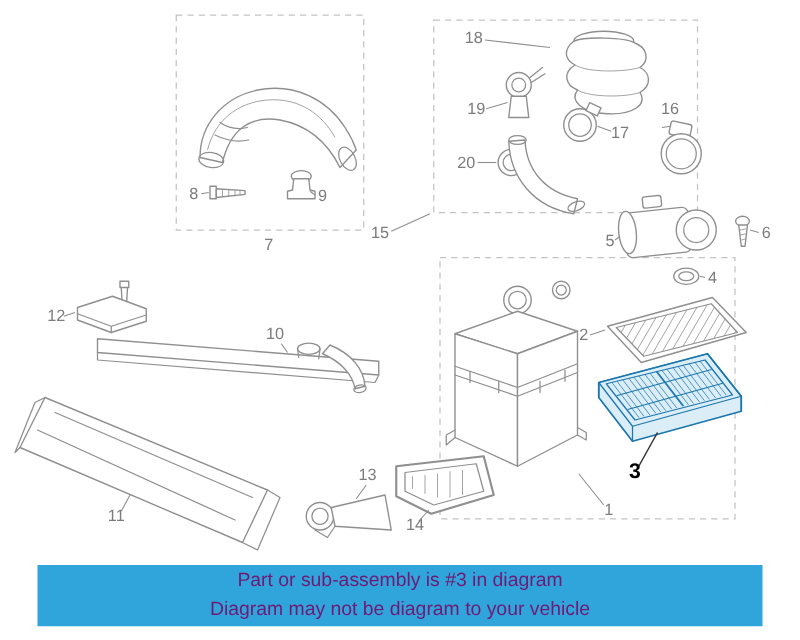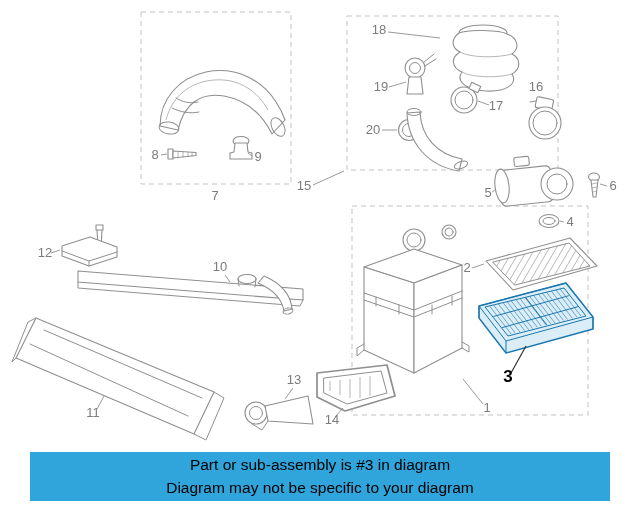--- a/index.html
+++ b/index.html
@@ -13,21 +13,21 @@
   .pline{fill:none;stroke:var(--c-diagram_line,#8f8f8f);stroke-width:1;stroke-linejoin:round;stroke-linecap:round;}
   .pfine{fill:none;stroke:var(--c-diagram_line,#8f8f8f);stroke-width:.65;}
   .lead{fill:none;stroke:var(--c-diagram_line,#8f8f8f);stroke-width:.9;}
   .lead-dark{fill:none;stroke:#333;stroke-width:1.2;}
   text.lbl{font-size:13px;fill:var(--c-label_text,#7c7c7c);text-anchor:middle;}
   text.lbl-hl{font-size:17px;font-weight:bold;fill:var(--c-highlight_label_text,#000);text-anchor:middle;}
   .hl{fill:var(--c-highlight_fill,#dbeef8);stroke:var(--c-highlight_stroke,#1b77ae);stroke-width:1.4;stroke-linejoin:round;}
   .hl-line{fill:none;stroke:var(--c-highlight_stroke,#1b77ae);stroke-width:1;stroke-linejoin:round;}
   .hl-fine{fill:none;stroke:var(--c-highlight_stroke,#1b77ae);stroke-width:.6;}
   .banner{position:absolute;left:30px;right:30px;top:452px;height:49px;
-          background:var(--c-banner,#2fa5dc);color:#000000;font-size:15.5px;line-height:1.45;
+          background:var(--c-banner,#2fa5dc);color:#701a75;font-size:15.5px;line-height:1.45;
           display:flex;flex-direction:column;align-items:center;justify-content:center;text-align:center;}
 </style>
 </head>
 <body>
 
 <div class="stage">
   <svg width="640" height="512" viewBox="0 0 640 512">
     <defs>
       <clipPath id="clip-p2">
           <path d="M493,262 L569,243 L590,266 L515,285 Z"></path>
@@ -221,15 +221,15 @@
     <text class="lbl" x="304" y="190">15</text>
     <text class="lbl" x="536" y="91">16</text>
     <text class="lbl" x="496" y="110">17</text>
     <text class="lbl" x="379" y="34">18</text>
     <text class="lbl" x="381" y="91">19</text>
     <text class="lbl" x="373" y="134">20</text>
   </svg>
 
   <div class="banner">
     <div>Part or sub-assembly is #3 in diagram</div>
-    <div>Diagram may not be specific to your diagram</div>
+    <div>Diagram may not be diagram to your vehicle</div>
   </div>
 </div>
 
 </body></html>

